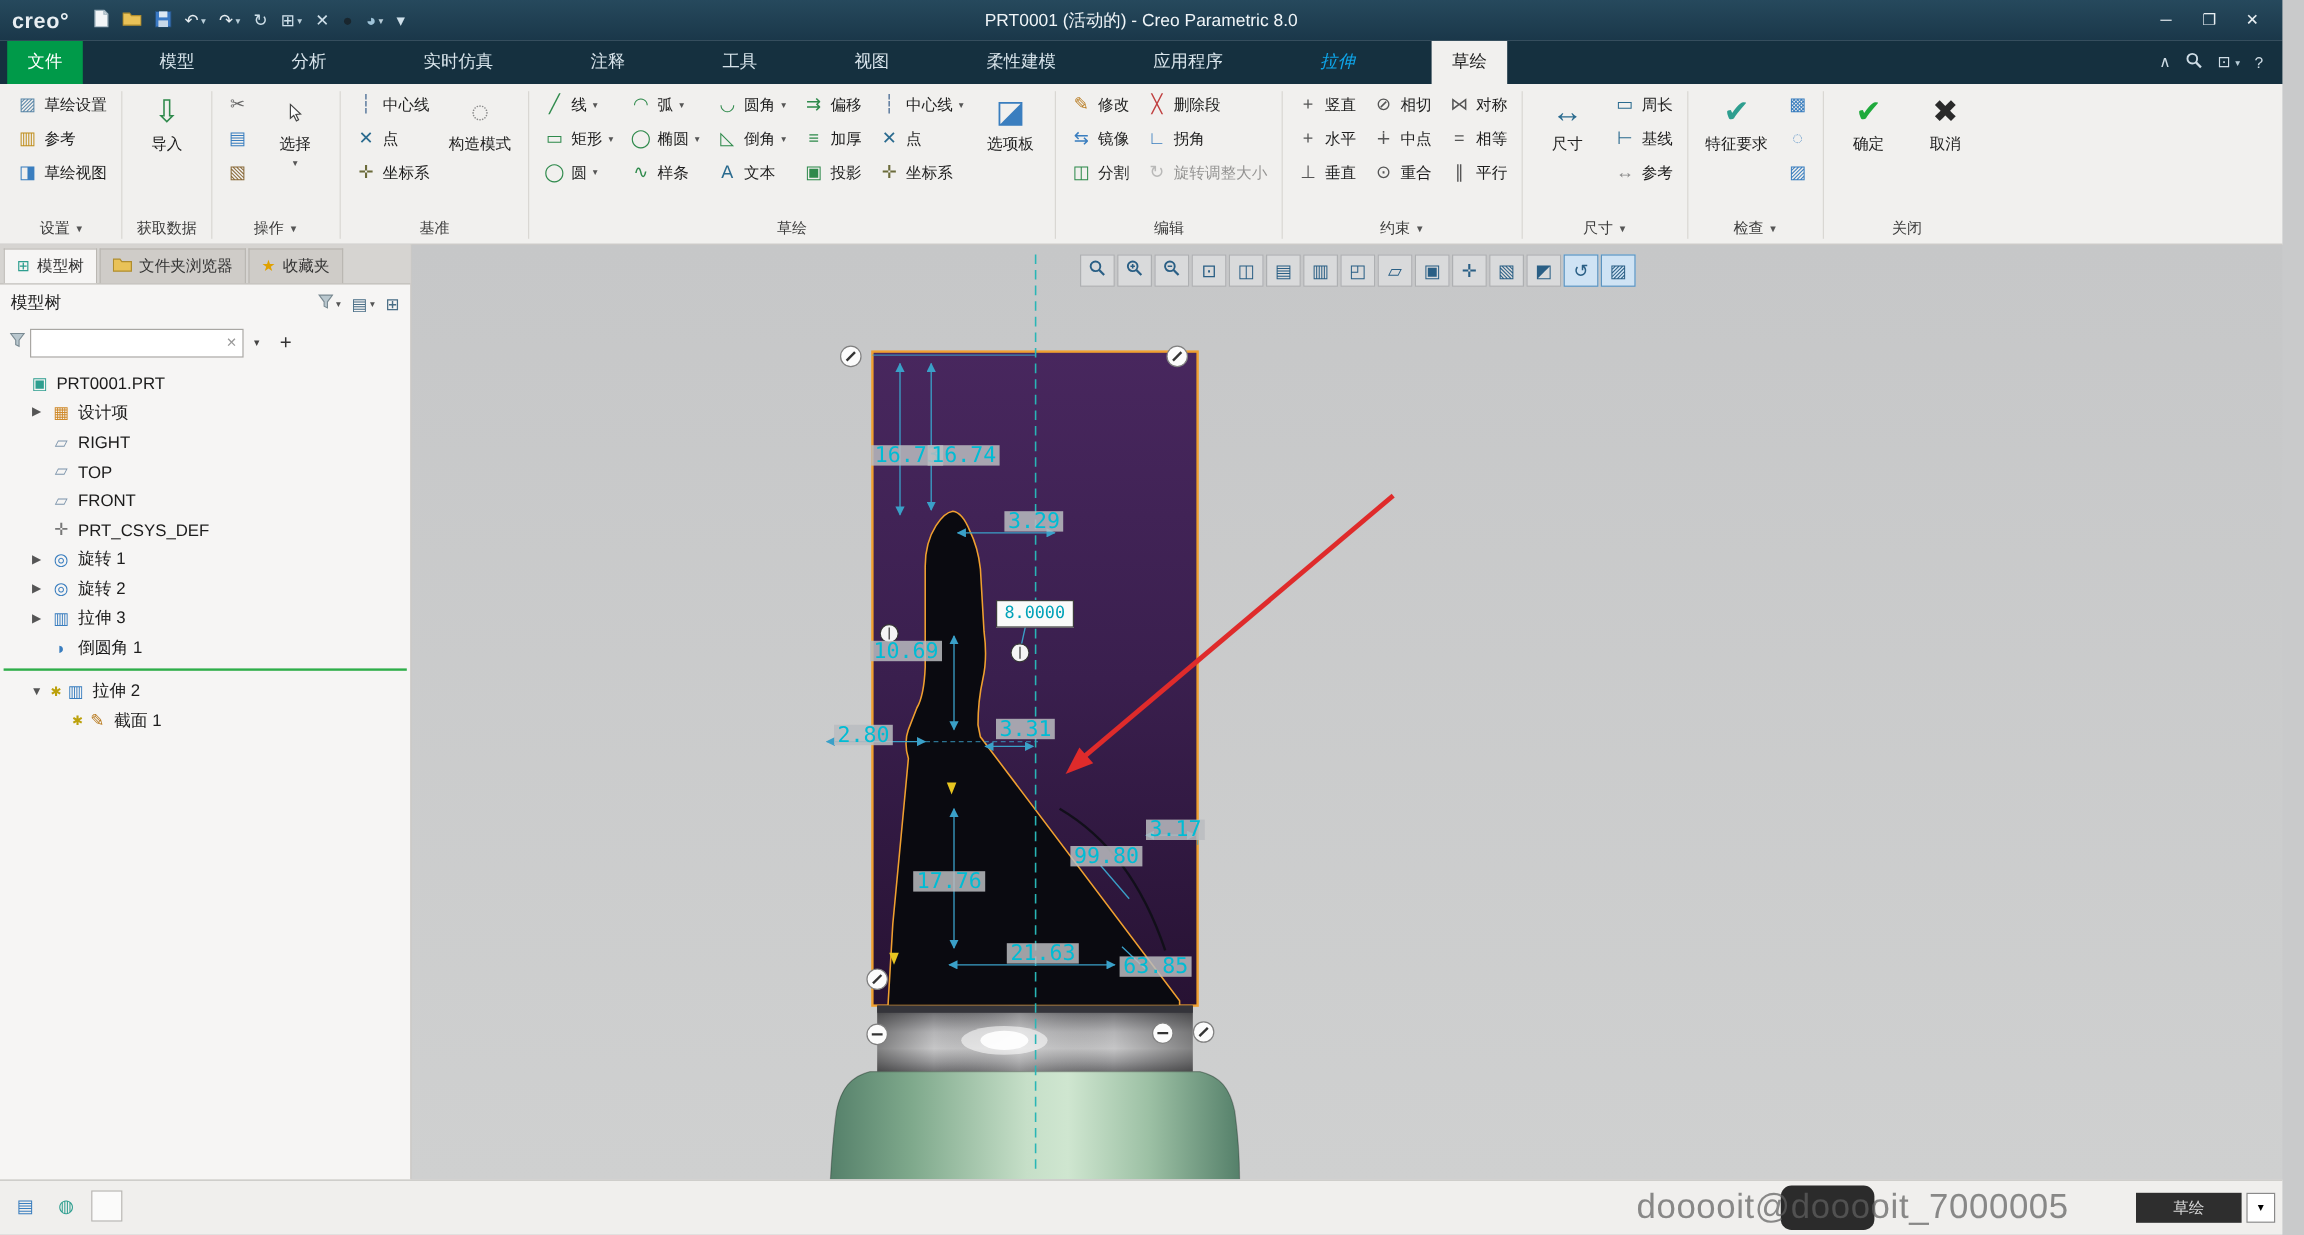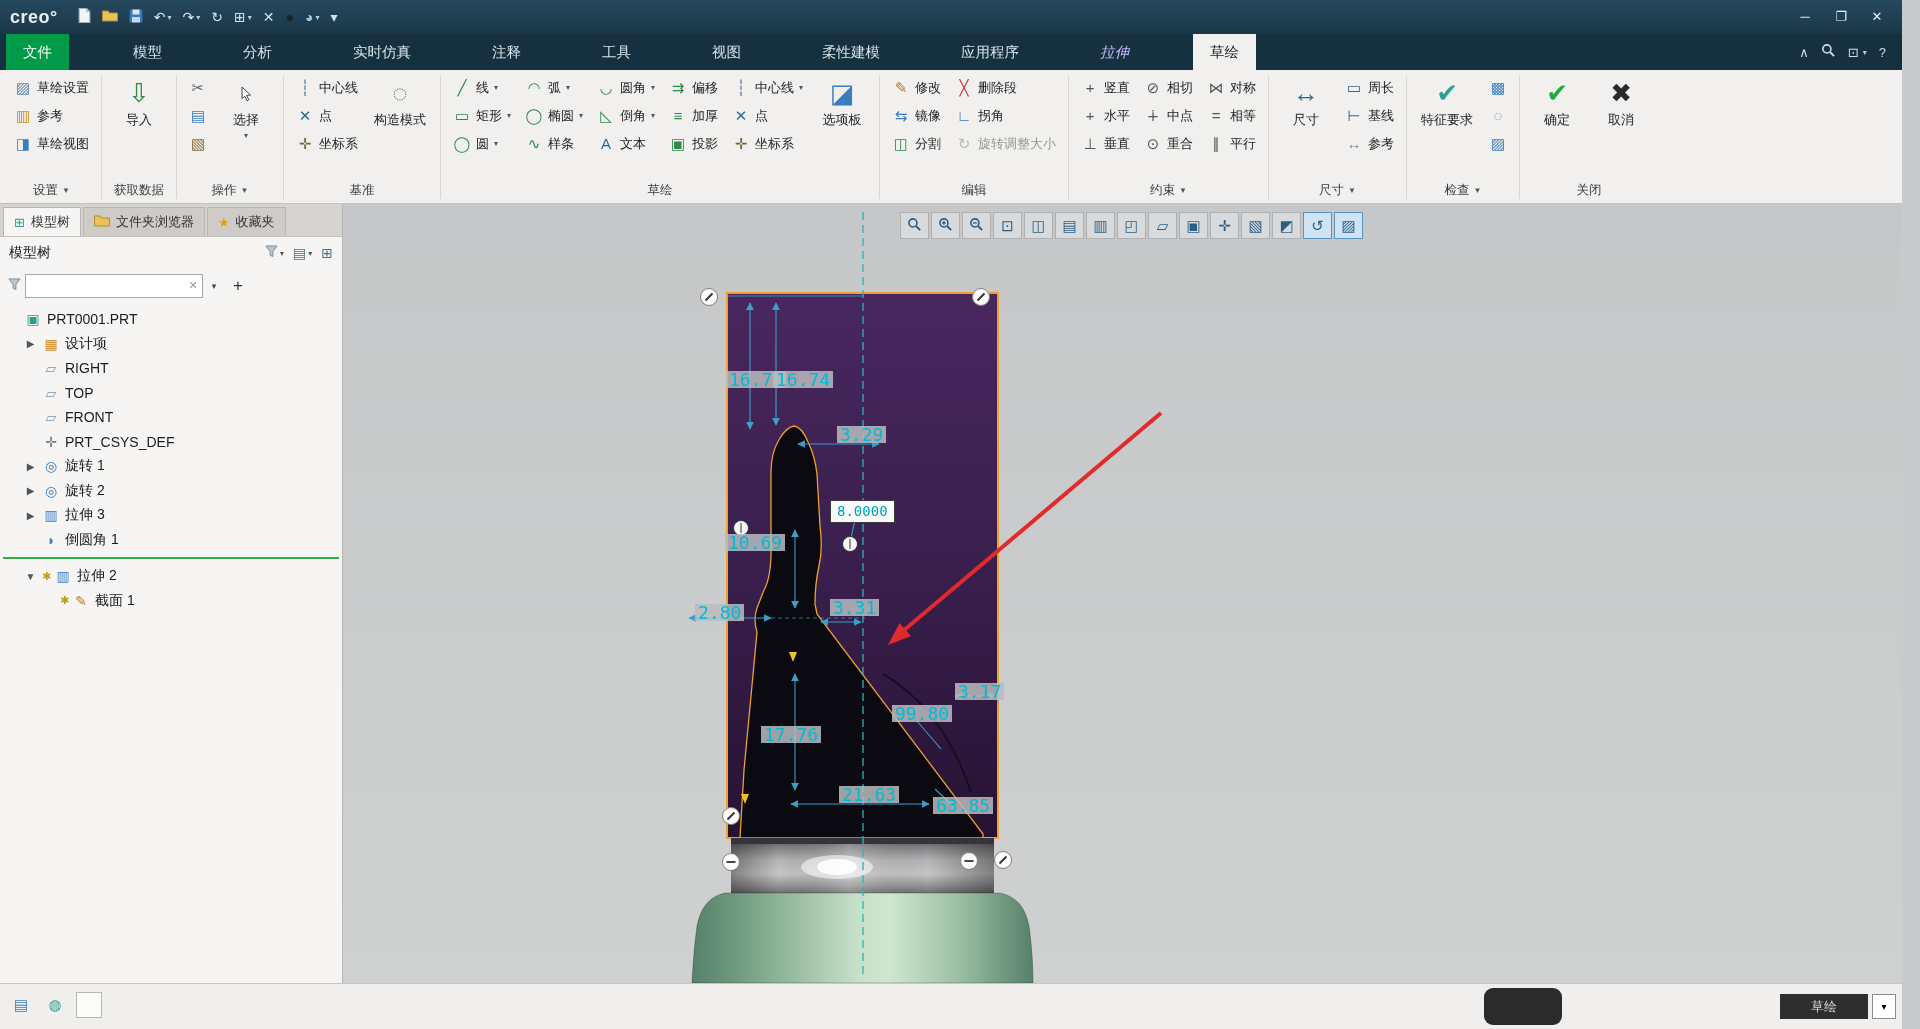--- a/index.html
+++ b/index.html
@@ -16,21 +16,21 @@
   .qa-dd { font-size:8px; margin-left:2px; color:#b8cdd8; }
   .tb-title { position:absolute; left:0; right:0; text-align:center; font-size:14.5px; color:#f0f5f8; pointer-events:none; }
   .winctl { margin-left:auto; display:flex; gap:6px; z-index:2; }
   .win-btn { width:30px; height:24px; text-align:center; line-height:24px; font-size:13px; color:#e8eef2; }
 
   
   .tabrow { height:36px; background:#15303f; display:flex; align-items:flex-end; padding-left:6px; flex:0 0 auto; }
   .tabs { display:flex;gap:47px; }
   .tab { padding:0 17px; height:36px; line-height:36px; font-size:14.5px; color:#d7e3ea; white-space:nowrap; }
   .tab.file { background:#009a49; color:#fff; }
-  .tab.context { font-style:italic; color:#c4b5fd; }
+  .tab.context { font-style:italic; color:#0ea5e9; }
   .tab.active { background:#f1f0ee; color:#1c1c1c; }
   .tabtools { margin-left:auto; display:flex; align-items:center; gap:12px; padding:0 16px; height:36px; color:#cfdde6; font-size:13px; }
   .tt-btn { display:flex; align-items:center; gap:2px; }
 
   
   .ribbon { height:134px; background:#f1f0ee; display:flex; align-items:stretch;
     padding:2px 4px 0; border-bottom:1px solid #c6c4c0; flex:0 0 auto; overflow:hidden; }
   .rb-group { display:flex; flex-direction:column; padding:2px 6px 0; }
   .rb-body { flex:1; display:flex; align-items:flex-start; gap:6px; }
   .rb-col { display:flex; flex-direction:column; gap:1px; }
@@ -141,20 +141,21 @@
           <span class="ic" style="color: rgb(25, 38, 46);">●</span>
         </span>
         <span class="qa-btn">
           <span class="ic" style="color: rgb(159, 195, 216);">◕</span>
           <span class="qa-dd">▾</span>
         </span>
         <span class="qa-btn">
           <span class="ic" style="color: rgb(207, 224, 234);">▾</span>
         </span>
       </span>
+    <div class="tb-title">PRT0001 (活动的) - Creo Parametric 8.0</div>
     <div class="winctl" id="winctl">
         <span class="win-btn">─</span>
         <span class="win-btn">❐</span>
         <span class="win-btn">✕</span>
       </div>
   </div>
 
   <div class="tabrow">
     <div class="tabs" id="tabs">
         <div class="tab file">文件</div>
@@ -828,19 +829,20 @@
           <span class="ic" style="color: rgb(58, 126, 191);">▤</span>
         </div>
         <div class="sb-btn">
           <span class="ic" style="color: rgb(46, 158, 143);">◍</span>
         </div>
         <div class="sb-btn frame">
           <span class="ic" style="color: rgb(136, 136, 136);">&nbsp;</span>
         </div>
       </div>
     <div class="wm-pill"></div>
+    <span class="watermark">dooooit@dooooit_7000005</span>
     <div class="sb-combo">
       <span>草绘</span>
     </div>
     <div class="sb-dd">▾</div>
   </div>
 
 </div>
 
 </body></html>

